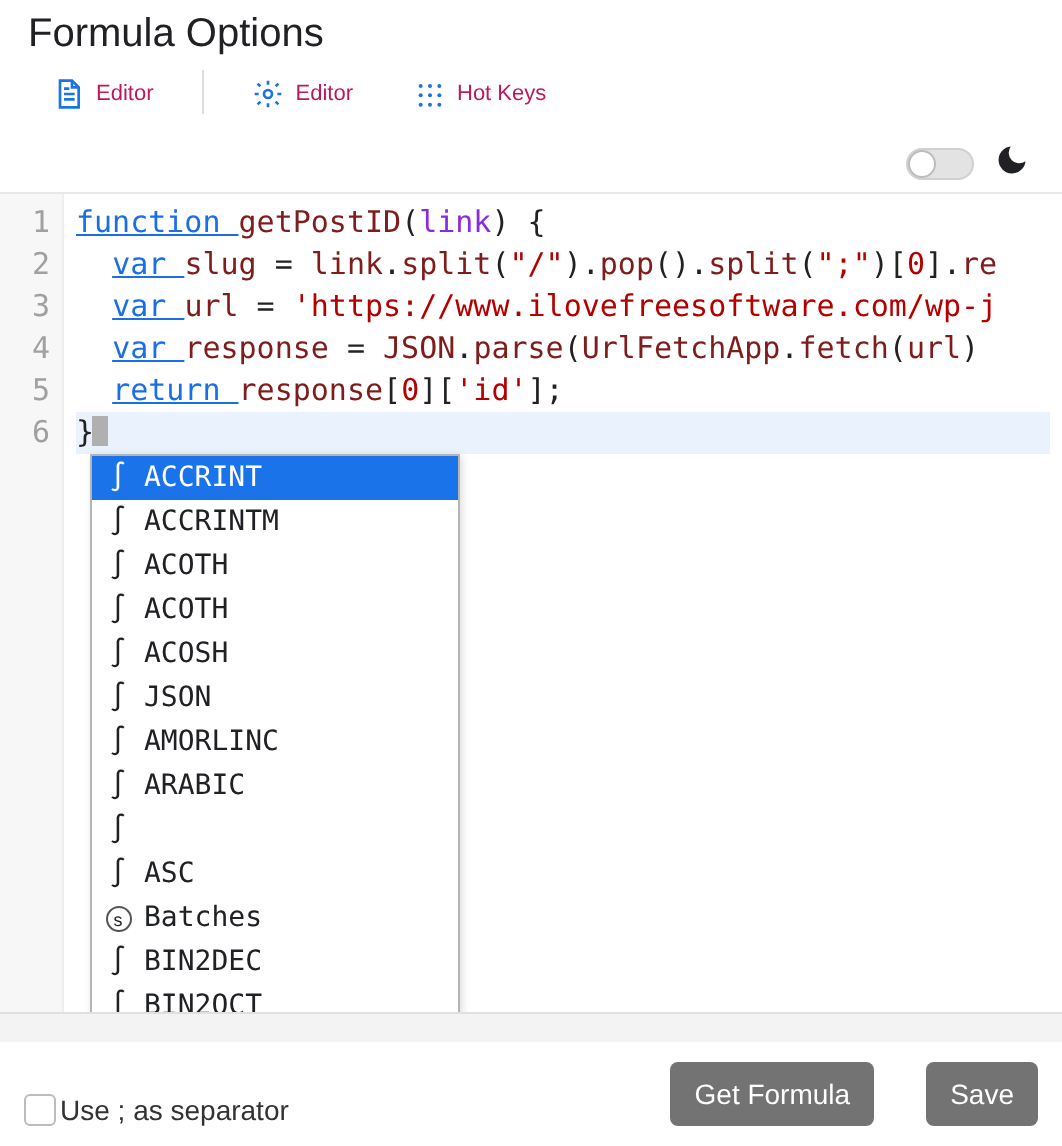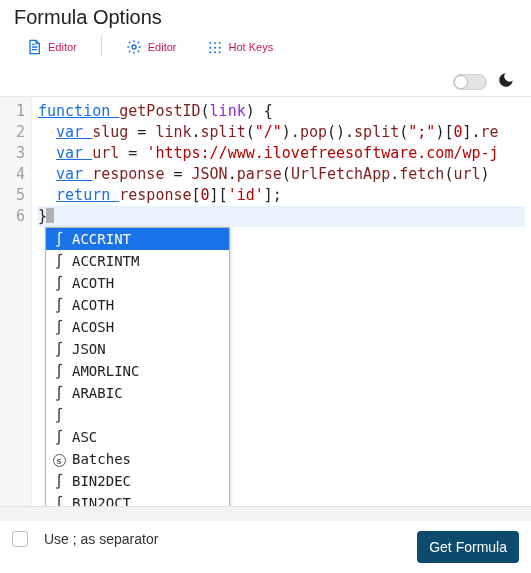--- a/index.html
+++ b/index.html
@@ -139,31 +139,31 @@
     height: 15px; background:#f3f3f3; border-top:1px solid #e0e0e0;
     display:flex; align-items:center;
   }
   .hscroll .left-end, .hscroll .right-end {
     width: 38px; height: 100%; background:#f3f3f3;
   }
   .hscroll .track { flex:1; height:100%; background:#f3f3f3; position:relative; }
 
   .footer {
     display: flex;
-    align-items: flex-start;
+    align-items: flex-end;
     padding: 10px 12px;
-    gap: 16px;
+    gap: 2px;
   }
   .checkbox {
     width: 16px; height:16px; border:1px solid #bdbdbd; border-radius:3px; background:#fff; cursor:pointer;
   }
   .footer-label { font-size: 14px; color:#333; }
   .spacer { flex: 1; }
   .btn {
-    background:#0c4a6e; color:#fff; border:none; border-radius:4px;
+    background:#737373; color:#fff; border:none; border-radius:4px;
     padding: 8px 12px; font-size:14px; cursor:pointer;margin-left:24px;
   }
 </style>
 </head>
 <body>
 
 <div class="header">Formula Options</div>
 
 <div class="tabs">
   <div class="tab">
@@ -286,13 +286,14 @@
   <div class="left-end"></div>
   <div class="track"></div>
   <div class="right-end"></div>
 </div>
 
 <div class="footer">
   <div class="checkbox"></div>
   <span class="footer-label">Use ; as separator</span>
   <div class="spacer"></div>
   <button class="btn">Get Formula</button>
+  <button class="btn">Save</button>
 </div>
 
 </body></html>

